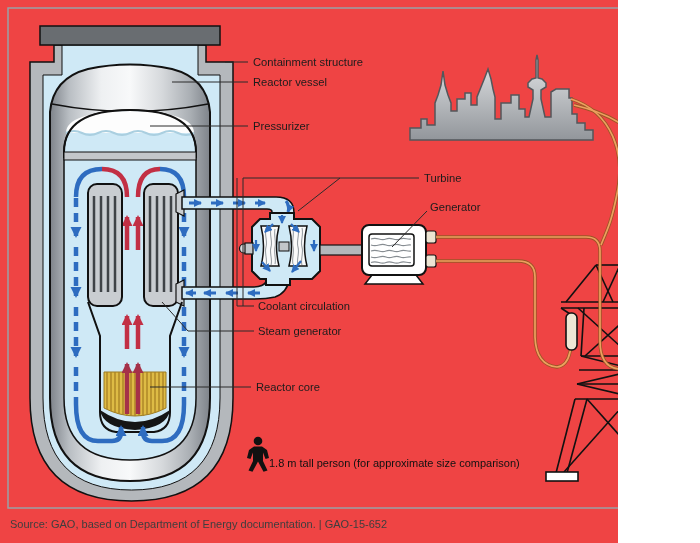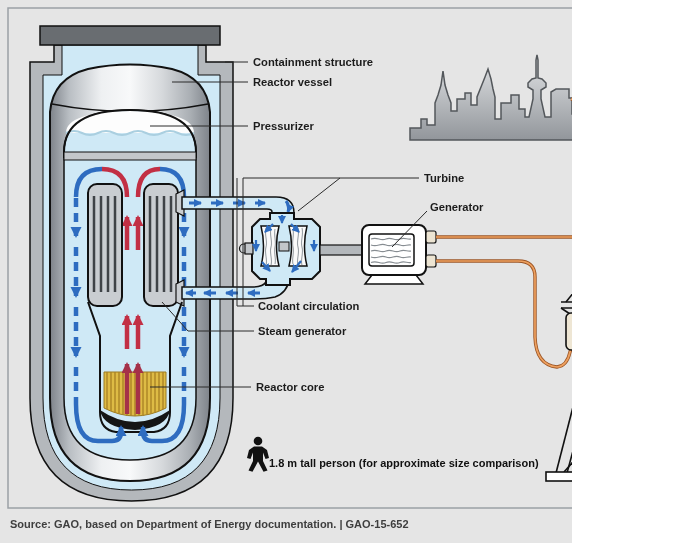--- a/index.html
+++ b/index.html
@@ -1,16 +1,16 @@
 <!DOCTYPE html>
 <html><head>
 <meta charset="utf-8">
 <style>
   html,body{margin:0;padding:0;background:#ffffff;}
-  #stage{position:relative;width:572px;height:543px;background:#e5e5e5;overflow:hidden;font-weight:bold;}
+  #stage{position:relative;width:618px;height:543px;background:#ef4444;overflow:hidden;}
   svg{display:block;}
   .lbl{font-family:"Liberation Sans",sans-serif;font-size:11.2px;fill:#1c1c1c;}
   .note{font-family:"Liberation Sans",sans-serif;font-size:11px;fill:#111;}
   .src{font-family:"Liberation Sans",sans-serif;font-size:11px;fill:#3e3e3e;}
 </style>
 </head>
 <body>
 
 <div id="stage">
 <svg width="700" height="543" viewBox="0 0 700 543">

